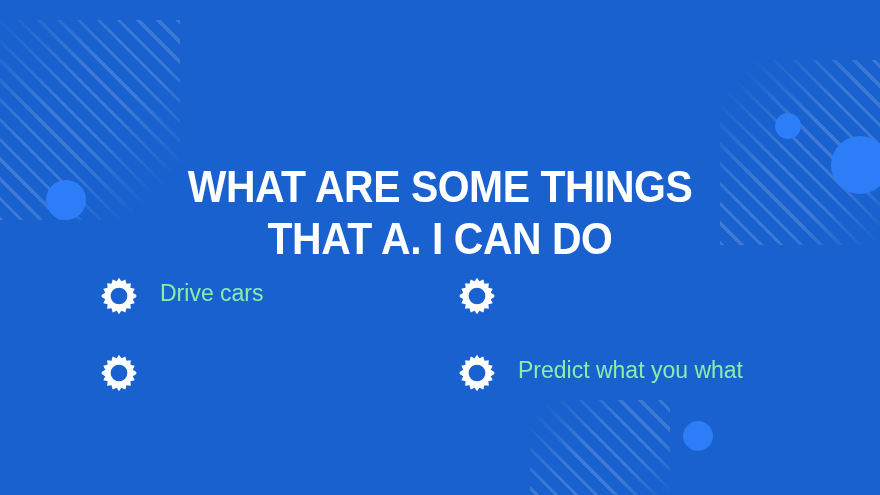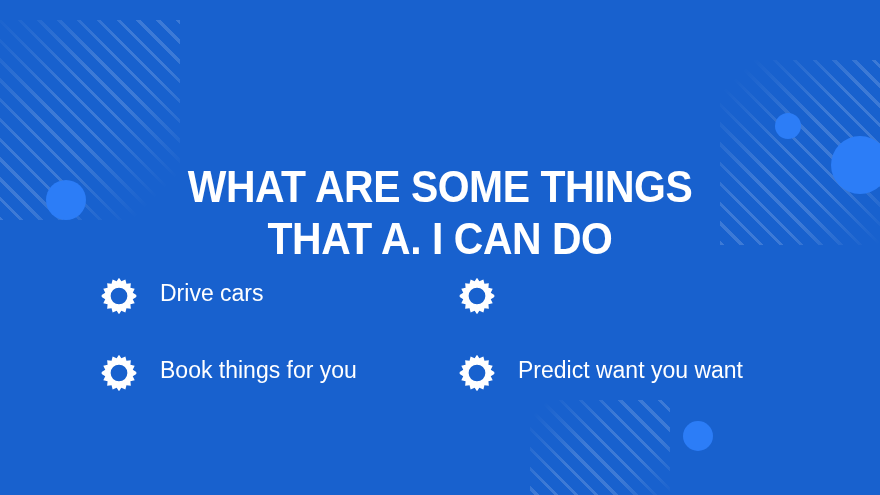--- a/index.html
+++ b/index.html
@@ -122,21 +122,21 @@
   .gear-icon {
     flex: 0 0 auto;
     width: 38px;
     height: 38px;
     margin-right: 22px;
     margin-top: 1px;
   }
   .gear-icon svg { display: block; width: 38px; height: 38px; }
 
   .item-label {
-    color: #ffffff;
+    color: #86efac;
     font-size: 23px;
     line-height: 1.24;
     font-weight: normal;
     padding-top: 3px;
     white-space: pre-line;
   }
 </style>
 </head>
 <body>
 
@@ -177,27 +177,26 @@
           </svg>
         </span>
       </div>
 
       <div class="item">
         <span class="gear-icon">
           <svg viewBox="0 0 100 100" xmlns="http://www.w3.org/2000/svg" aria-hidden="true">
             <path fill="#FFFFFF" fill-rule="evenodd" d="M50 2 L56.2 11.4 L66.8 6.3 L69.6 17.6 L81.2 16.4 L80 28 L91.3 30.8 L86.2 41.4 L95.6 47.6 L95.6 52.4 L86.2 58.6 L91.3 69.2 L80 72 L81.2 83.6 L69.6 82.4 L66.8 93.7 L56.2 88.6 L50 98 L43.8 88.6 L33.2 93.7 L30.4 82.4 L18.8 83.6 L20 72 L8.7 69.2 L13.8 58.6 L4.4 52.4 L4.4 47.6 L13.8 41.4 L8.7 30.8 L20 28 L18.8 16.4 L30.4 17.6 L33.2 6.3 L43.8 11.4 Z M50 28 A22 22 0 1 0 50 72 A22 22 0 1 0 50 28 Z"></path>
           </svg>
         </span>
-        <span class="item-label">Book things for you</span>
-      </div>
-
-      <div class="item">
-        <span class="gear-icon">
-          <svg viewBox="0 0 100 100" xmlns="http://www.w3.org/2000/svg" aria-hidden="true">
-            <path fill="#FFFFFF" fill-rule="evenodd" d="M50 2 L56.2 11.4 L66.8 6.3 L69.6 17.6 L81.2 16.4 L80 28 L91.3 30.8 L86.2 41.4 L95.6 47.6 L95.6 52.4 L86.2 58.6 L91.3 69.2 L80 72 L81.2 83.6 L69.6 82.4 L66.8 93.7 L56.2 88.6 L50 98 L43.8 88.6 L33.2 93.7 L30.4 82.4 L18.8 83.6 L20 72 L8.7 69.2 L13.8 58.6 L4.4 52.4 L4.4 47.6 L13.8 41.4 L8.7 30.8 L20 28 L18.8 16.4 L30.4 17.6 L33.2 6.3 L43.8 11.4 Z M50 28 A22 22 0 1 0 50 72 A22 22 0 1 0 50 28 Z"></path>
-          </svg>
-        </span>
-        <span class="item-label">Predict want you want</span>
+      </div>
+
+      <div class="item">
+        <span class="gear-icon">
+          <svg viewBox="0 0 100 100" xmlns="http://www.w3.org/2000/svg" aria-hidden="true">
+            <path fill="#FFFFFF" fill-rule="evenodd" d="M50 2 L56.2 11.4 L66.8 6.3 L69.6 17.6 L81.2 16.4 L80 28 L91.3 30.8 L86.2 41.4 L95.6 47.6 L95.6 52.4 L86.2 58.6 L91.3 69.2 L80 72 L81.2 83.6 L69.6 82.4 L66.8 93.7 L56.2 88.6 L50 98 L43.8 88.6 L33.2 93.7 L30.4 82.4 L18.8 83.6 L20 72 L8.7 69.2 L13.8 58.6 L4.4 52.4 L4.4 47.6 L13.8 41.4 L8.7 30.8 L20 28 L18.8 16.4 L30.4 17.6 L33.2 6.3 L43.8 11.4 Z M50 28 A22 22 0 1 0 50 72 A22 22 0 1 0 50 28 Z"></path>
+          </svg>
+        </span>
+        <span class="item-label">Predict what you what</span>
       </div>
 
     </div>
   </div>
 </div>
 
 </body></html>

